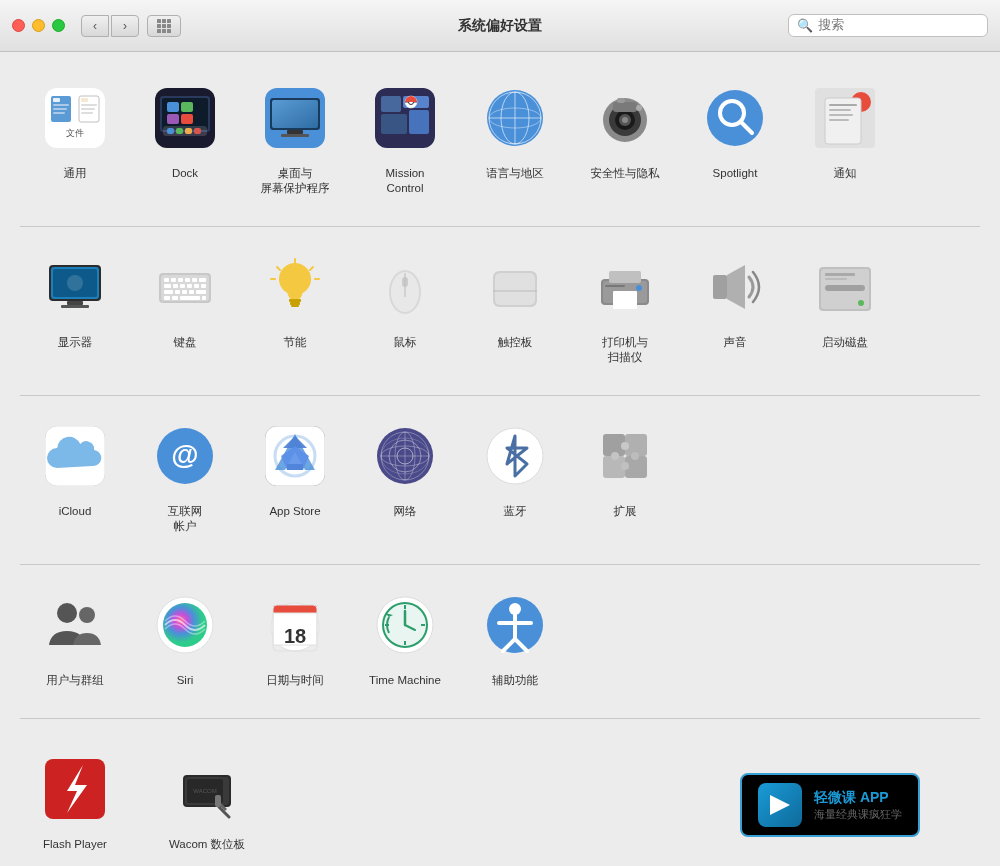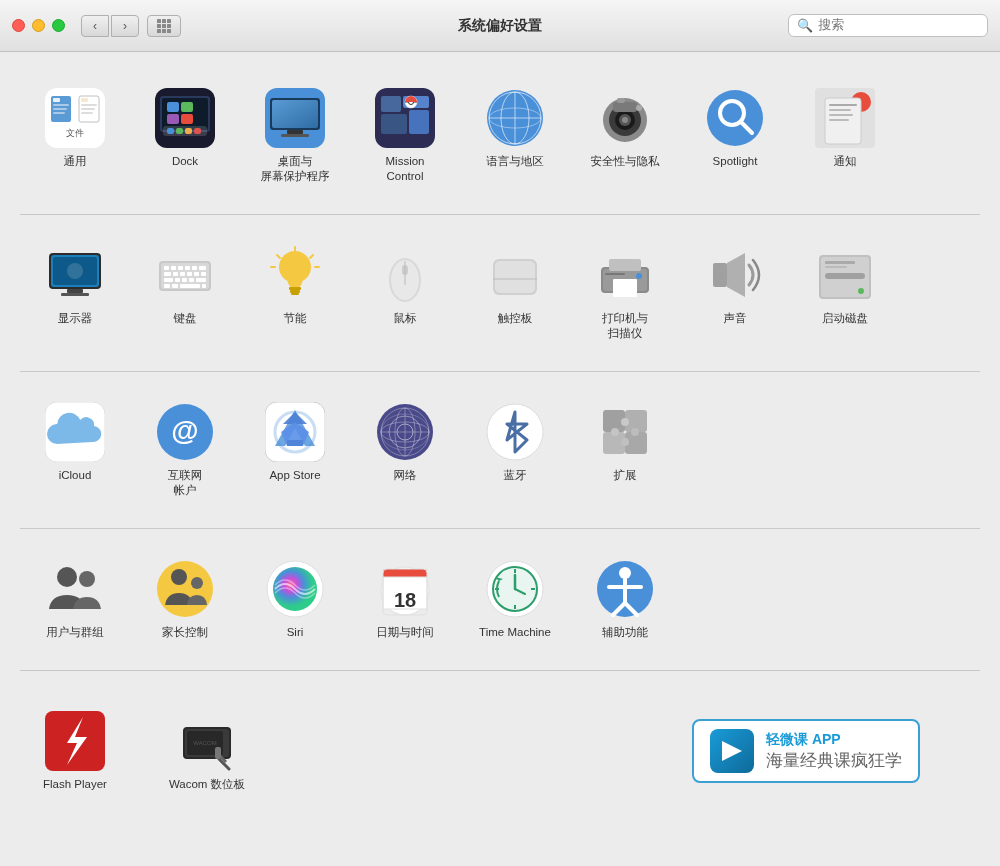--- a/index.html
+++ b/index.html
@@ -146,21 +146,21 @@
       border-radius: 8px;
       transition: background 0.1s;
     }
 
     .pref-icon {
       width: 60px;
       height: 60px;
       display: flex;
       align-items: center;
       justify-content: center;
-      margin-bottom: 6px;
+      margin-bottom: 18px;
     }
 
     .pref-label {
       font-size: 11.5px;
       color: #333;
       text-align: center;
       line-height: 1.3;
     }
 
     
@@ -631,33 +631,20 @@
 
             <circle cx="22" cy="18" r="10" fill="#555"></circle>
             <path d="M4,50 Q6,36 22,36 Q38,36 40,50" fill="#555"></path>
             <circle cx="42" cy="20" r="8" fill="#666"></circle>
             <path d="M28,50 Q30,38 42,38 Q54,38 56,50" fill="#666"></path>
           </svg>
         </div>
         <div class="pref-label">用户与群组</div>
       </div>
 
-      <div class="pref-item">
-        <div class="pref-icon">
-          <svg width="60" height="60" viewBox="0 0 60 60">
-            <circle cx="30" cy="30" r="28" fill="#f5c842"></circle>
-
-            <circle cx="24" cy="18" r="8" fill="#555"></circle>
-            <path d="M10,46 Q12,34 24,34 Q36,34 38,46" fill="#555"></path>
-            <circle cx="42" cy="24" r="6" fill="#666"></circle>
-            <path d="M32,46 Q33,36 42,36 Q51,36 52,46" fill="#666"></path>
-          </svg>
-        </div>
-        <div class="pref-label">家长控制</div>
-      </div>
 
       <div class="pref-item">
         <div class="pref-icon">
           <svg width="60" height="60" viewBox="0 0 60 60">
             <circle cx="30" cy="30" r="28" fill="white" stroke="#e0e0e0"></circle>
 
             <circle cx="30" cy="30" r="22" fill="url(#siriGrad)"></circle>
             <defs>
               <radialGradient id="siriGrad" cx="40%" cy="40%">
                 <stop offset="0%" stop-color="#ff6b9d"></stop>
@@ -766,28 +753,28 @@
 
             <text x="28" y="34" text-anchor="middle" fill="#555" font-size="6" font-family="sans-serif">WACOM</text>
           </svg>
         </div>
         <div class="pref-label">Wacom 数位板</div>
       </div>
 
     </div>
 
     <div class="watermark" style="margin-left: auto; margin-right: 60px;">
-      <div style="display:flex; align-items:center; gap:12px; border:2px solid #3a9fd5; border-radius:8px; padding:8px 16px; background:#ffffff;">
+      <div style="display:flex; align-items:center; gap:12px; border:2px solid #3a9fd5; border-radius:8px; padding:8px 16px; background:#000000;">
         <div style="width:44px;height:44px;background:linear-gradient(135deg,#1a9bd7,#0e6a9a);border-radius:8px;display:flex;align-items:center;justify-content:center;">
           <svg width="30" height="30" viewBox="0 0 30 30">
             <polygon points="5,5 25,15 5,25" fill="white"></polygon>
             <rect x="0" y="0" width="30" height="30" fill="none"></rect>
           </svg>
         </div>
         <div>
           <div style="font-size:14px;font-weight:bold;color:#1a9bd7;">轻微课 APP</div>
-          <div style="font-size:17px;color:#666;">海量经典课疯狂学</div>
+          <div style="font-size:11px;color:#666;">海量经典课疯狂学</div>
         </div>
       </div>
     </div>
   </div>
 
 </div>
 
 </body></html>

